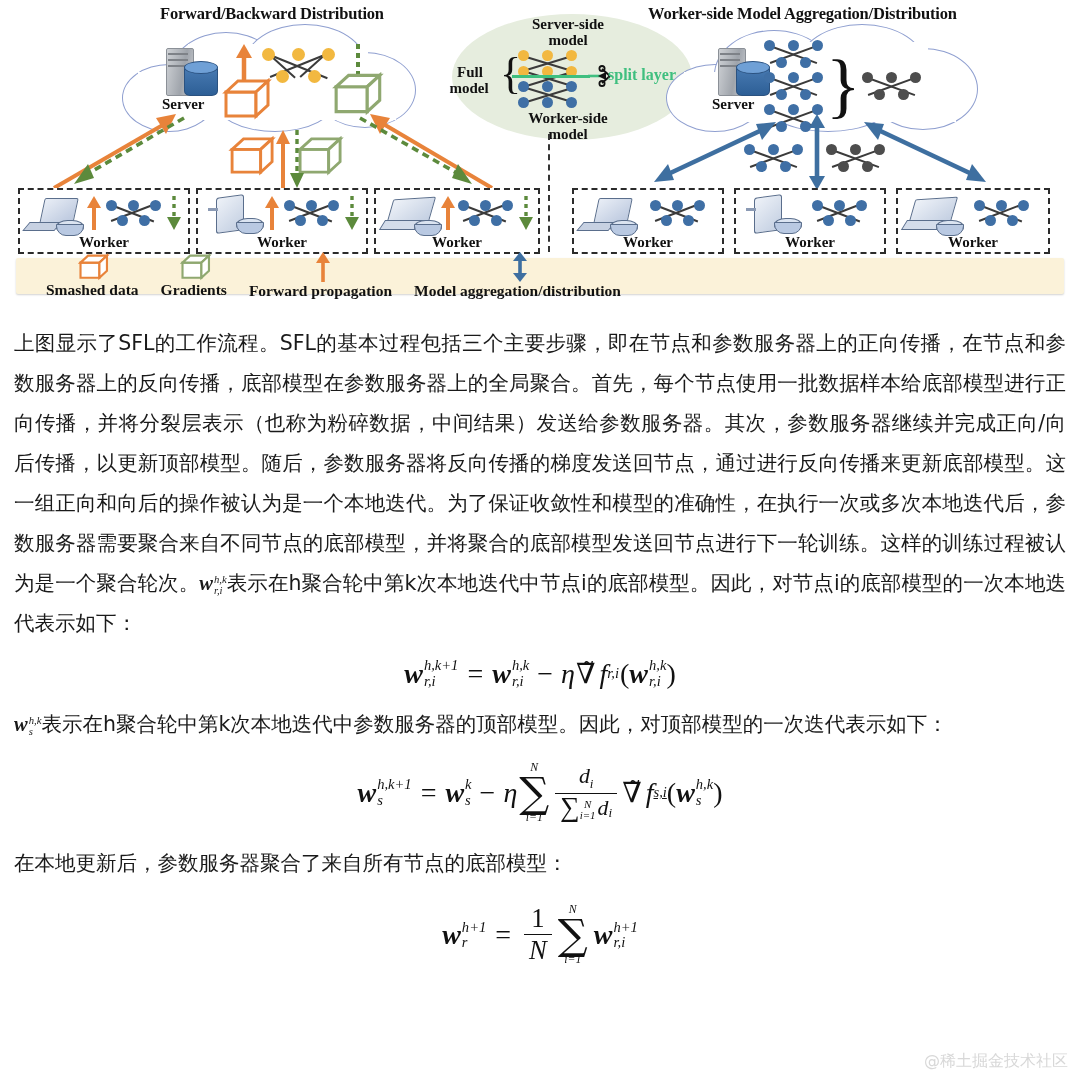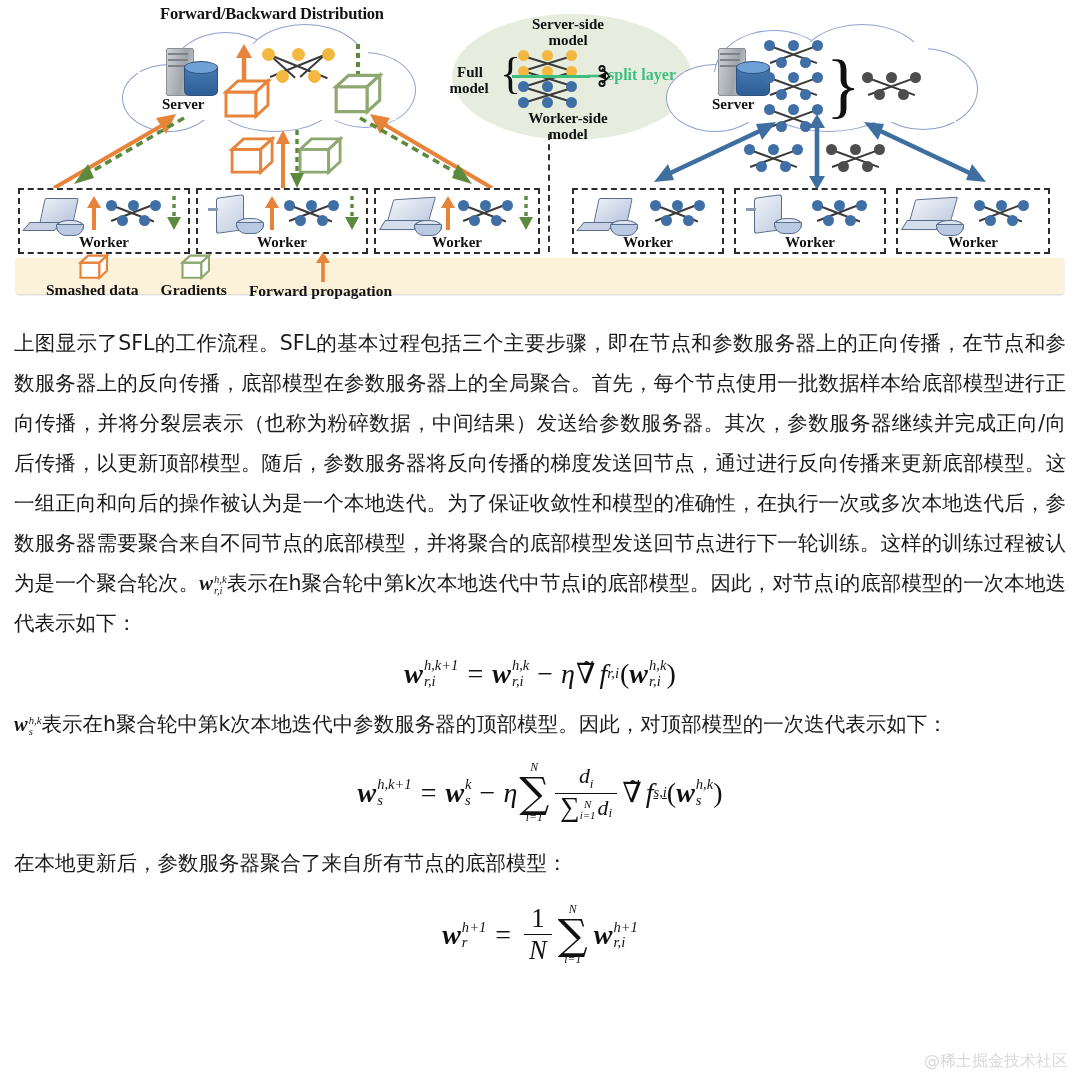--- a/index.html
+++ b/index.html
@@ -94,20 +94,21 @@
     position:absolute;right:12px;bottom:14px;color:#d8d8d8;font-size:16px;
     font-family:"DejaVu Sans",sans-serif;white-space:nowrap;
   }
 </style>
 </head>
 <body>
 
 <div class="figure">
 
   <div class="fig-title" id="title-left">Forward/Backward Distribution</div>
+  <div class="fig-title" id="title-right">Worker-side Model Aggregation/Distribution</div>
 
   <div class="cloud" style="left:118px;top:24px;width:300px;height:106px;">
     <div class="lobe" style="left:4px;top:40px;width:92px;height:66px;"></div>
     <div class="lobe" style="left:52px;top:8px;width:110px;height:84px;"></div>
     <div class="lobe" style="left:126px;top:0px;width:120px;height:78px;"></div>
     <div class="lobe" style="left:196px;top:28px;width:100px;height:74px;"></div>
     <div class="lobe" style="left:96px;top:44px;width:120px;height:62px;"></div>
     <div class="fill" style="left:20px;top:48px;width:258px;height:48px;"></div>
     <div class="fill" style="left:70px;top:20px;width:180px;height:62px;"></div>
   </div>
@@ -481,20 +482,28 @@
       </svg>
       <span class="legend-text">Gradients</span>
     </div>
     <div class="legend-item">
       <svg width="16" height="30" viewBox="0 0 16 30">
         <line x1="8" y1="30" x2="8" y2="9" stroke="#E8833A" stroke-width="3.6"></line>
         <polygon points="8,0 1,11 15,11" fill="#E8833A"></polygon>
       </svg>
       <span class="legend-text">Forward propagation</span>
     </div>
+    <div class="legend-item">
+      <svg width="18" height="30" viewBox="0 0 18 30">
+        <line x1="9" y1="7" x2="9" y2="23" stroke="#3E6FA0" stroke-width="3.6"></line>
+        <polygon points="9,0 2,9 16,9" fill="#3E6FA0"></polygon>
+        <polygon points="9,30 2,21 16,21" fill="#3E6FA0"></polygon>
+      </svg>
+      <span class="legend-text">Model aggregation/distribution</span>
+    </div>
   </div>
 </div>
 
 <div class="content">
 
   <p class="para" style="margin-top:18px;"><span>上图显示了SFL的工作流程。SFL的基本过程包括三个主要步骤，即在节点和参数服务器上的正向传播，在节点和参数服务器上的反向传播，底部模型在参数服务器上的全局聚合。首先，每个节点使用一批数据样本给底部模型进行正向传播，并将分裂层表示（也称为粉碎数据，中间结果）发送给参数服务器。其次，参数服务器继续并完成正向/向后传播，以更新顶部模型。随后，参数服务器将反向传播的梯度发送回节点，通过进行反向传播来更新底部模型。这一组正向和向后的操作被认为是一个本地迭代。为了保证收敛性和模型的准确性，在执行一次或多次本地迭代后，参数服务器需要聚合来自不同节点的底部模型，并将聚合的底部模型发送回节点进行下一轮训练。这样的训练过程被认为是一个聚合轮次。</span><span class="inl"><i class="v">w</i><span class="sup-sub">
           <span>h,k</span>
           <span>r,i</span>
         </span></span><span>表示在h聚合轮中第k次本地迭代中节点i的底部模型。因此，对节点i的底部模型的一次本地迭代表示如下：</span></p>
 

